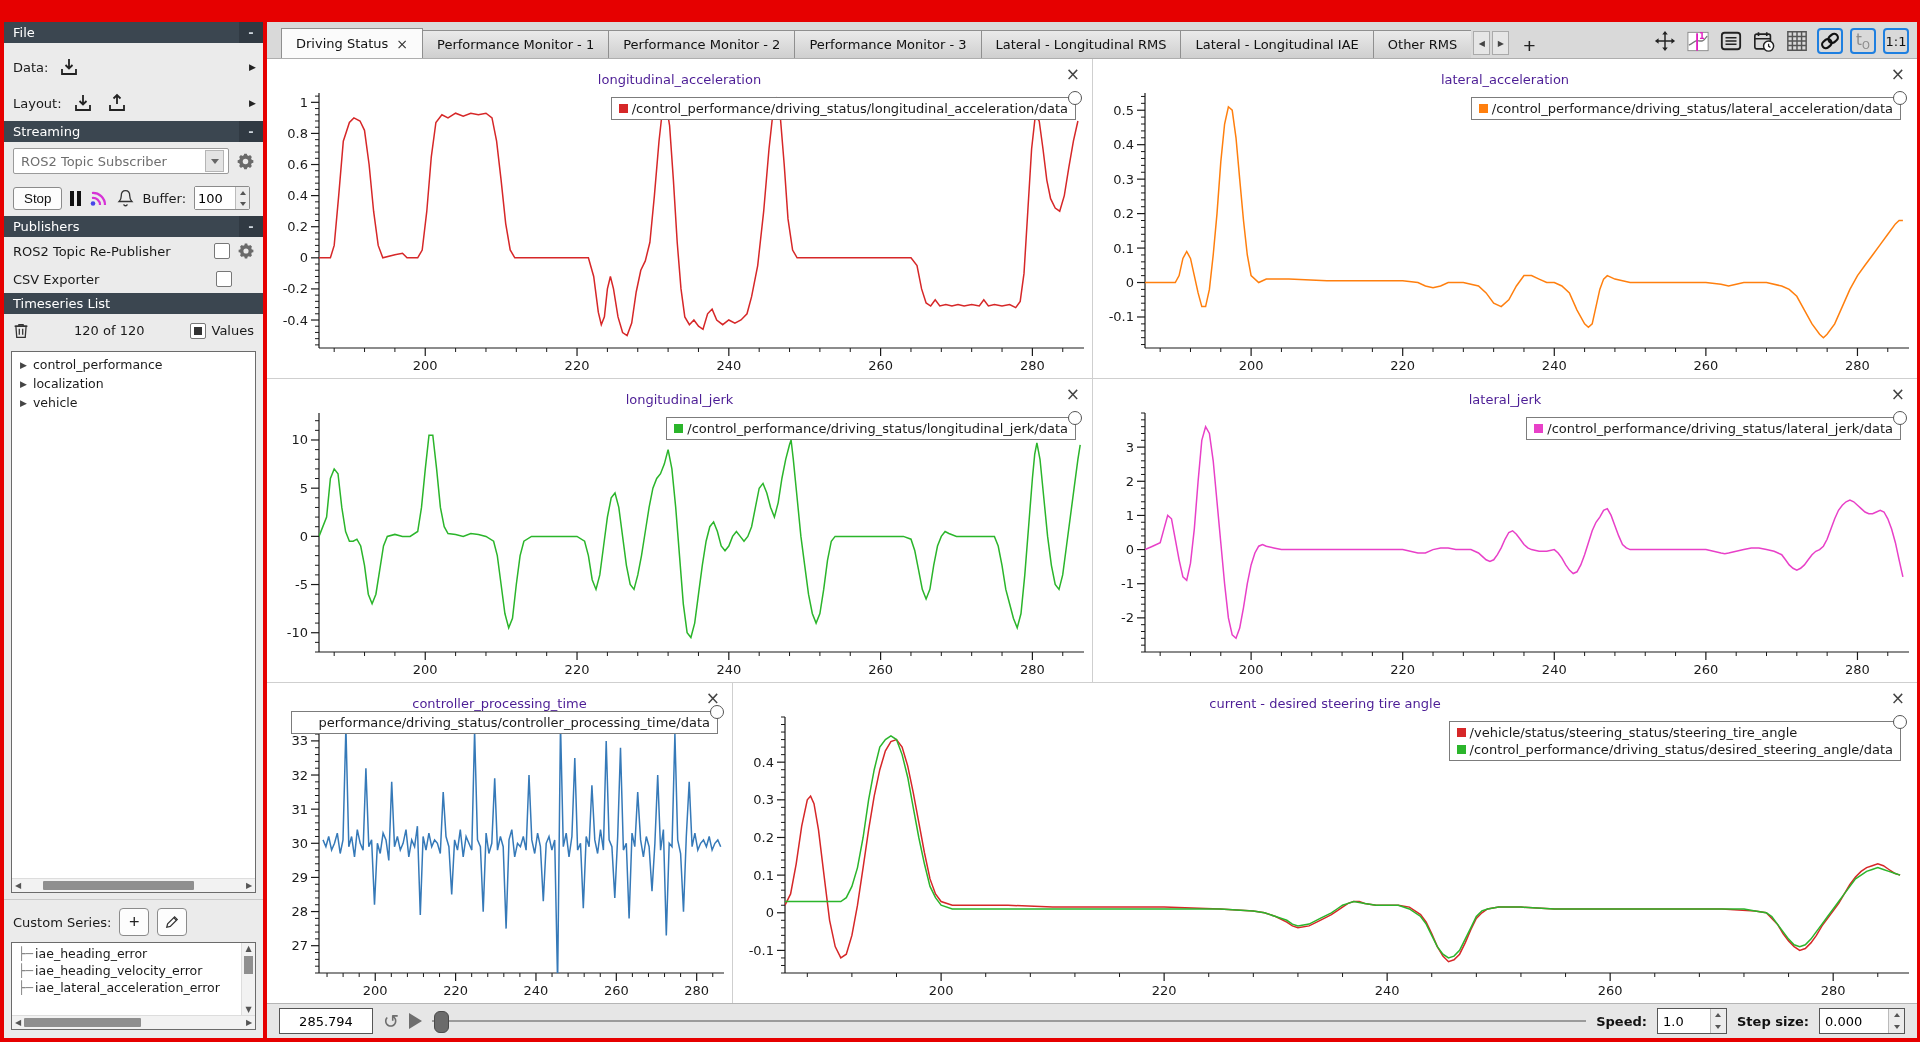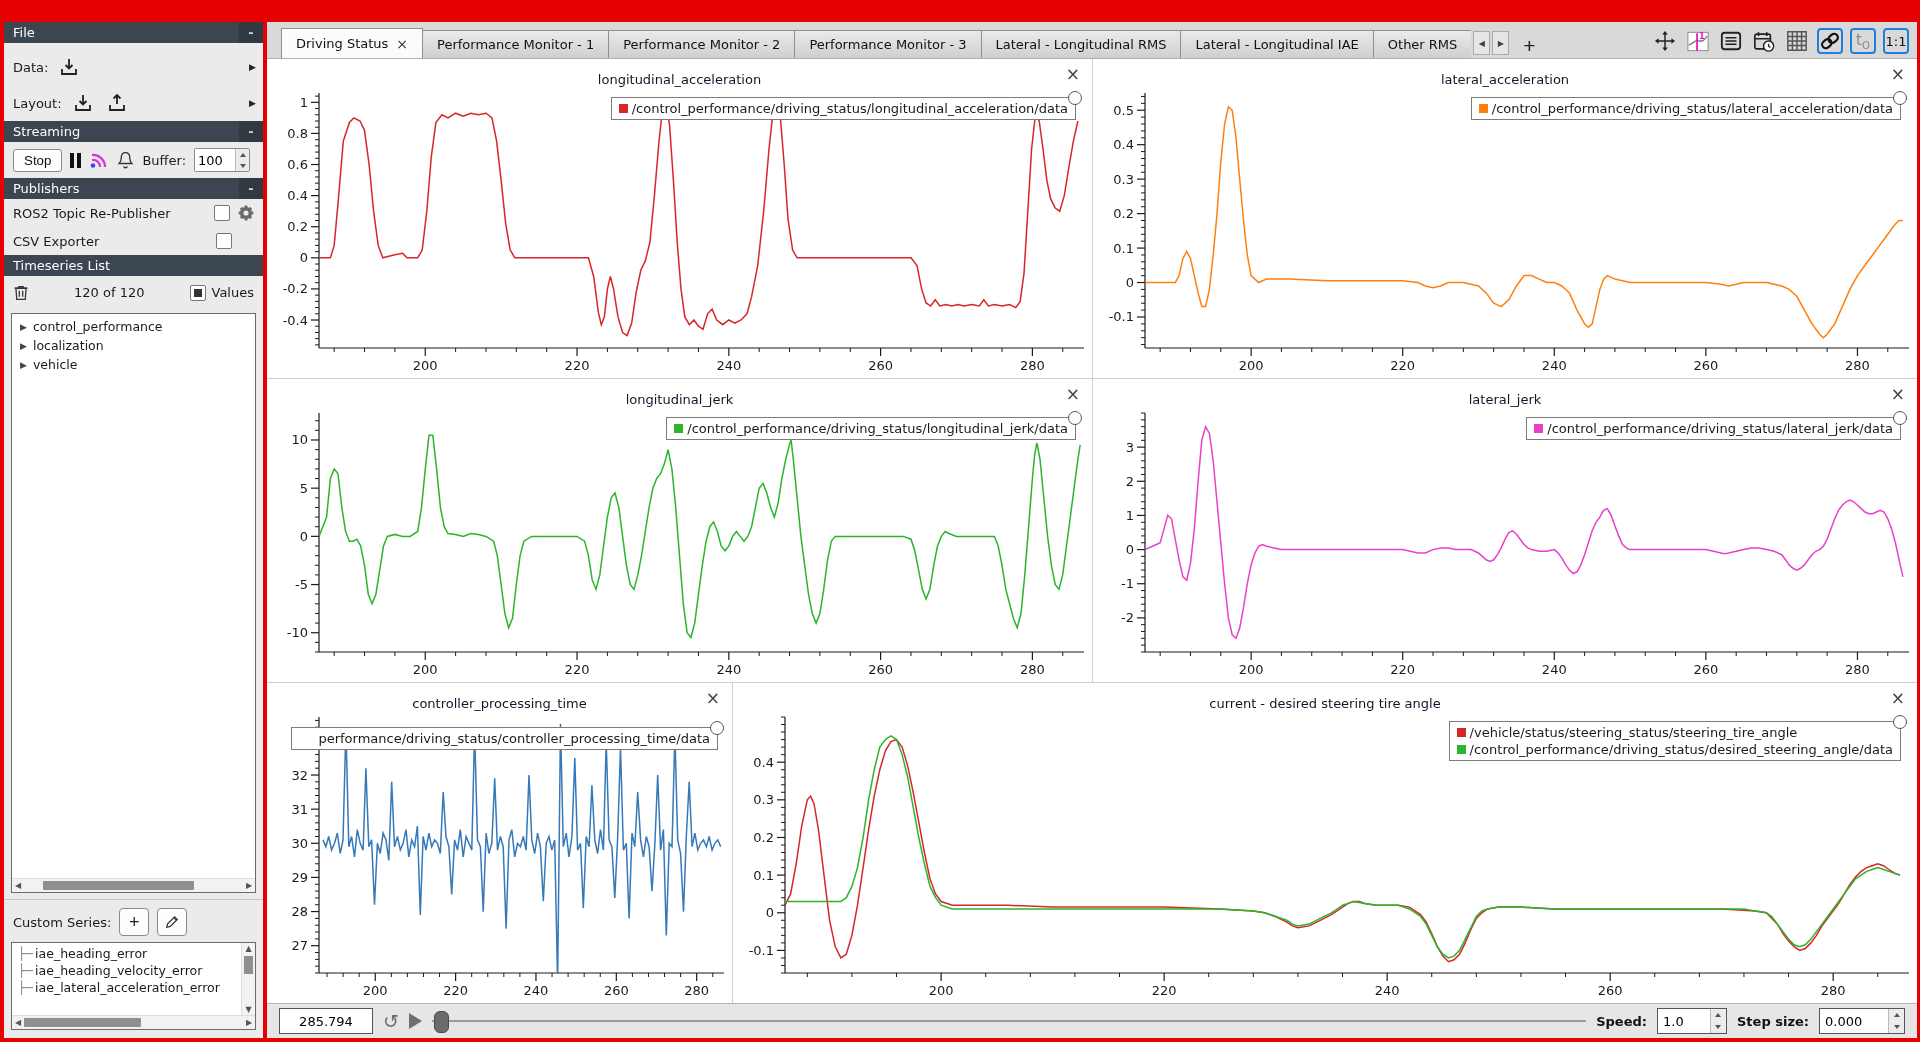--- a/index.html
+++ b/index.html
@@ -65,21 +65,21 @@
   .tb-icons{display:flex;align-items:center;gap:7px;margin-bottom:4px;}
   .tbtn{width:26px;height:26px;display:flex;align-items:center;justify-content:center;box-sizing:border-box;background:transparent;border:2px solid transparent;border-radius:4px;}
   .tbtn.active{border-color:#1e7fe0;}
   .t0-txt{color:#8a8a8a;font-size:15px;}
   .t0-txt sub{font-size:10px;}
   .ratio-txt{font-size:13px;color:#111;}
   
   .plots{flex:1;position:relative;background:#fff;border-top:1px solid #aeaeae;min-height:0;}
   .cell{position:absolute;box-sizing:border-box;display:flex;flex-direction:column;}
   .cell .ptitle-row{height:28px;position:relative;display:flex;align-items:flex-end;justify-content:center;flex:0 0 auto;}
-  .cell .ptitle{font-size:13px;color:#0f172a;}
+  .cell .ptitle{font-size:13px;color:#4c1d95;}
   .cell .pclose{position:absolute;right:12px;top:8px;font-size:17px;color:#444;line-height:14px;}
   .chartwrap{flex:1;position:relative;min-height:0;}
   .chartwrap svg{position:absolute;left:0;top:0;width:100%;height:100%;}
   .legend{position:absolute;background:#fff;border:1.5px solid #7c7c7c;padding:2px 7px;z-index:3;font-size:13px;}
   .legend .lrow{display:flex;align-items:center;gap:4px;white-space:nowrap;line-height:17px;}
   .legend .sw{width:9px;height:9px;flex:0 0 auto;}
   .legend .lcircle{position:absolute;right:-7px;top:-7px;width:12px;height:12px;border:1.5px solid #555;border-radius:50%;background:#fff;}
   .legend.stretch .lrow{overflow:hidden;direction:rtl;}
   .c-r1l{left:0;top:0;width:826px;height:320px;border-right:1px solid #cfcfcf;border-bottom:1px solid #cfcfcf;}
   .c-r1r{left:826px;top:0;right:0;height:320px;border-bottom:1px solid #cfcfcf;}
@@ -142,20 +142,32 @@
             </svg>
         </button>
         <span class="row-arrow">▶</span>
       </div>
 
       <div class="sec-h">
         <span>Streaming</span>
         <span class="min-btn">-</span>
       </div>
 
+      <div class="srow">
+        <div class="combob">
+          <span>ROS2 Topic Subscriber</span>
+          <span class="cb-arrow">
+              <i class="tri-d"></i>
+            </span>
+        </div>
+        <svg width="17" height="17" viewBox="0 0 26 26">
+            <path d="M11 1h4l.6 2.6a8 8 0 0 1 2.2.9L20 3.2l2.8 2.8-1.3 2.2a8 8 0 0 1 .9 2.2L25 11v4l-2.6.6a8 8 0 0 1-.9 2.2l1.3 2.2-2.8 2.8-2.2-1.3a8 8 0 0 1-2.2.9L15 25h-4l-.6-2.6a8 8 0 0 1-2.2-.9l-2.2 1.3-2.8-2.8 1.3-2.2a8 8 0 0 1-.9-2.2L1 15v-4l2.6-.6a8 8 0 0 1 .9-2.2L3.2 6 6 3.2l2.2 1.3a8 8 0 0 1 2.2-.9z" fill="#6a6a6a"></path>
+            <circle cx="13" cy="13" r="4.2" fill="#ebebeb"></circle>
+          </svg>
+      </div>
 
       <div class="srow">
         <button class="btn">Stop</button>
         <span class="pause-icon">
             <i></i>
             <i></i>
           </span>
         <svg width="20" height="18" viewBox="0 0 20 18">
             <circle cx="4" cy="14.5" r="2.3" fill="#4646e8"></circle>
             <path d="M3 9 a7 7 0 0 1 8 7" fill="none" stroke="#d633d6" stroke-width="2.2"></path>
@@ -835,21 +847,21 @@
                 <line x1="52" y1="132.29333333333335" x2="44" y2="132.29333333333335" stroke="#1a1a1a" stroke-width="1.2"></line>
                 <text x="41" y="136.79333333333335" text-anchor="end" font-size="13" fill="#1a1a1a">30</text>
                 <line x1="52" y1="166.42666666666668" x2="44" y2="166.42666666666668" stroke="#1a1a1a" stroke-width="1.2"></line>
                 <text x="41" y="170.92666666666668" text-anchor="end" font-size="13" fill="#1a1a1a">29</text>
                 <line x1="52" y1="200.56" x2="44" y2="200.56" stroke="#1a1a1a" stroke-width="1.2"></line>
                 <text x="41" y="205.06" text-anchor="end" font-size="13" fill="#1a1a1a">28</text>
                 <line x1="52" y1="234.69333333333333" x2="44" y2="234.69333333333333" stroke="#1a1a1a" stroke-width="1.2"></line>
                 <text x="41" y="239.19333333333333" text-anchor="end" font-size="13" fill="#1a1a1a">27</text>
                 <path d="M56.0 128.9L58.9 135.7L61.7 125.5L64.6 139.1L67.5 132.3L70.3 122.1L73.2 142.5L76.0 128.9L78.9 16.2L81.8 135.7L84.6 125.5L87.5 145.9L90.3 118.6L93.2 132.3L96.1 139.1L98.9 57.2L101.8 135.7L104.6 128.9L107.5 193.7L110.4 132.3L113.2 142.5L116.1 122.1L119.0 128.9L121.8 149.4L124.7 70.9L127.5 135.7L130.4 125.5L133.3 139.1L136.1 132.3L139.0 118.6L141.8 145.9L144.7 128.9L147.6 135.7L150.4 115.2L153.3 204.0L156.1 125.5L159.0 139.1L161.9 122.1L164.7 135.7L167.6 128.9L170.4 132.3L173.3 142.5L176.2 81.1L179.0 125.5L181.9 135.7L184.7 183.5L187.6 128.9L190.5 139.1L193.3 118.6L196.2 145.9L199.1 125.5L201.9 132.3L204.8 139.1L207.6 19.7L210.5 128.9L213.4 135.7L216.2 200.6L219.1 122.1L221.9 142.5L224.8 132.3L227.7 67.4L230.5 139.1L233.4 125.5L236.2 135.7L239.1 217.6L242.0 128.9L244.8 118.6L247.7 145.9L250.5 132.3L253.4 135.7L256.3 125.5L259.1 139.1L262.0 64.0L264.8 128.9L267.7 142.5L270.6 122.1L273.4 135.7L276.3 190.3L279.2 132.3L282.0 125.5L284.9 139.1L287.7 128.9L290.6 272.2L293.5 12.8L296.3 135.7L299.2 122.1L302.0 145.9L304.9 125.5L307.8 47.0L310.6 139.1L313.5 132.3L316.3 197.1L319.2 125.5L322.1 135.7L324.9 74.3L327.8 128.9L330.6 142.5L333.5 118.6L336.4 139.1L339.2 29.9L342.1 128.9L344.9 135.7L347.8 186.9L350.7 125.5L353.5 36.7L356.4 139.1L359.3 132.3L362.1 207.4L365.0 122.1L367.8 135.7L370.7 81.1L373.6 128.9L376.4 145.9L379.3 125.5L382.1 135.7L385.0 180.1L387.9 132.3L390.7 64.0L393.6 139.1L396.4 118.6L399.3 224.5L402.2 132.3L405.0 135.7L407.9 23.1L410.7 128.9L413.6 142.5L416.5 200.6L419.3 125.5L422.2 70.9L425.1 135.7L427.9 122.1L430.8 139.1L433.6 132.3L436.5 128.9L439.4 135.7L442.2 125.5L445.1 139.1L447.9 132.3L450.8 128.9L453.7 135.7" fill="none" stroke="#3579b8" stroke-width="1.5" clip-path="url(#clip4)"></path>
               </svg>
-            <div class="legend stretch" style="left:24px;right:14px;top:16px;">
+            <div class="legend stretch" style="left:24px;right:14px;top:0;">
                 <div class="lrow">
                   <span>performance/driving_status/controller_processing_time/data</span>
                 </div>
                 <span class="lcircle"></span>
               </div>
           </div>
         </div>
 
         <div class="cell c-r3r">
           <div class="ptitle-row">

